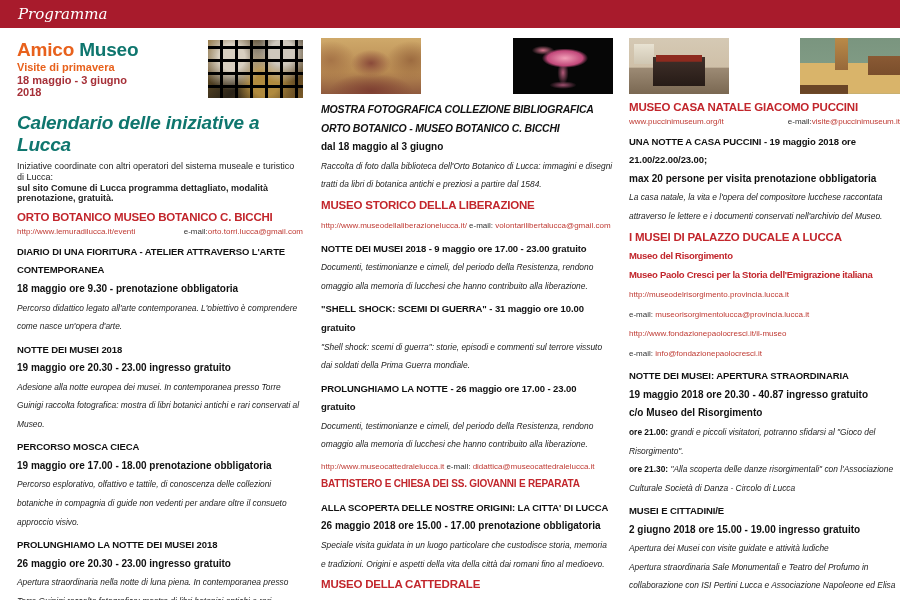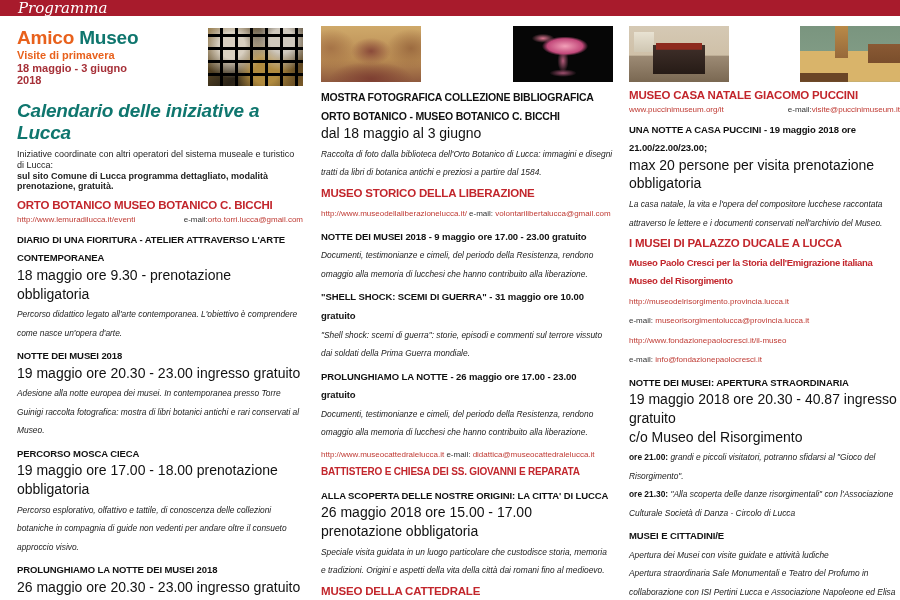--- a/index.html
+++ b/index.html
@@ -2,21 +2,21 @@
 <html><head>
 <meta charset="utf-8">
 <style>
   html,body{margin:0;padding:0;}
   body{
     width:900px;height:600px;background:#ffffff;overflow:hidden;
     font-family:"Liberation Sans",sans-serif;color:#1a1a1a;
     -webkit-font-smoothing:antialiased;
   }
   .topbar{
-    height:16px;background:#a81b2c;color:#fff;display:flex;align-items:center;
+    height:28px;background:#a81b2c;color:#fff;display:flex;align-items:center;
     padding-left:18px;font-family:"DejaVu Serif",serif;font-style:italic;font-size:15px;
   }
   .content{display:flex;padding:8px 10px 0 17px;}
   .col{flex:0 0 auto;}
   .col1{width:286px;margin-right:18px;}
   .col2{width:292px;margin-right:16px;}
   .col3{width:271px;}
 
   
   .brand-row{display:flex;justify-content:space-between;margin-top:4px;}
@@ -37,22 +37,22 @@
   .line.split{display:flex;}
   .push{margin-left:auto;}
 
   .sh{color:#c2262c;font-weight:bold;font-size:11.5px;letter-spacing:-0.2px;line-height:1.12;}
   .sh-long{font-size:10px;}
   .sh2{color:#c2262c;font-weight:bold;font-size:9.5px;letter-spacing:-0.3px;line-height:1.2;}
   .lk,.lkm{color:#bf3a33;font-size:8px;}
   .lkb{color:#333;font-size:8px;}
   .links{margin-top:1px;}
   .et{font-weight:bold;font-size:9.5px;letter-spacing:-0.1px;color:#111;}
-  .bt{font-weight:bold;font-size:10.5px;letter-spacing:-0.2px;color:#111;}
-  .em{font-weight:normal;font-size:14px;color:#111;}
+  .bt{font-weight:bold;font-size:10.5px;letter-spacing:-0.2px;color:#111;font-style:italic;}
+  .em{font-weight:bold;font-size:10px;color:#111;}
   .ei{font-style:italic;font-size:8.4px;color:#222;}
   .eb{font-weight:bold;font-size:8.4px;color:#111;}
 
   
   .photos{display:flex;justify-content:space-between;margin-bottom:3px;}
   .photo{width:100px;height:56px;}
   .photo-single{width:95px;height:58px;}
   .img-mosaic{
     background-image:
       repeating-linear-gradient(90deg, rgba(0,0,0,0) 0 12px, #000 12px 15px),
@@ -209,35 +209,36 @@
             <span class="lkm">visite@puccinimuseum.it</span>
           </div>
         </div>
         <div class="block event">
           <div class="line"><span class="et">UNA NOTTE A CASA PUCCINI - 19 maggio 2018 ore 21.00/22.00/23.00;</span></div>
           <div class="line"><span class="em">max 20 persone per visita  prenotazione obbligatoria</span></div>
           <div class="line"><span class="ei">La casa natale, la vita e l'opera del compositore lucchese raccontata attraverso le lettere e i documenti conservati nell'archivio del Museo.</span></div>
         </div>
         <div class="block section">
           <div class="line"><span class="sh">I MUSEI DI PALAZZO DUCALE A LUCCA</span></div>
+          <div class="line"><span class="sh2">Museo del Risorgimento</span></div>
           <div class="line"><span class="sh2">Museo Paolo Cresci per la Storia dell'Emigrazione italiana</span></div>
-          <div class="line"><span class="sh2">Museo del Risorgimento</span></div>
           <div class="line links"><span class="lk">http://museodelrisorgimento.provincia.lucca.it</span></div>
           <div class="line links"><span class="lkb">e-mail: </span><span class="lkm">museorisorgimentolucca@provincia.lucca.it</span></div>
           <div class="line links"><span class="lk">http://www.fondazionepaolocresci.it/il-museo</span></div>
           <div class="line links"><span class="lkb">e-mail: </span><span class="lkm">info@fondazionepaolocresci.it</span></div>
         </div>
         <div class="block event">
           <div class="line"><span class="et">NOTTE DEI MUSEI: APERTURA STRAORDINARIA</span></div>
           <div class="line"><span class="em">19 maggio 2018 ore 20.30 - 40.87 ingresso gratuito</span></div>
           <div class="line"><span class="em">c/o Museo del Risorgimento</span></div>
           <div class="line"><span class="eb">ore 21.00: </span><span class="ei">grandi e piccoli visitatori, potranno sfidarsi al "Gioco del Risorgimento".</span></div>
           <div class="line"><span class="eb">ore 21.30: </span><span class="ei">"Alla scoperta delle danze risorgimentali" con l'Associazione Culturale Società di Danza - Circolo di Lucca</span></div>
         </div>
         <div class="block event">
           <div class="line"><span class="et">MUSEI E CITTADINI/E</span></div>
+          <div class="line"><span class="em">2 giugno 2018 ore 15.00 - 19.00 ingresso gratuito</span></div>
           <div class="line"><span class="ei">Apertura dei Musei con visite guidate e attività ludiche</span></div>
           <div class="line"><span class="ei">Apertura straordinaria Sale Monumentali e Teatro del Profumo in collaborazione con ISI Pertini Lucca e Associazione Napoleone ed Elisa</span></div>
         </div>
       </div>
   </div>
 
 </div>
 
 </body></html>

